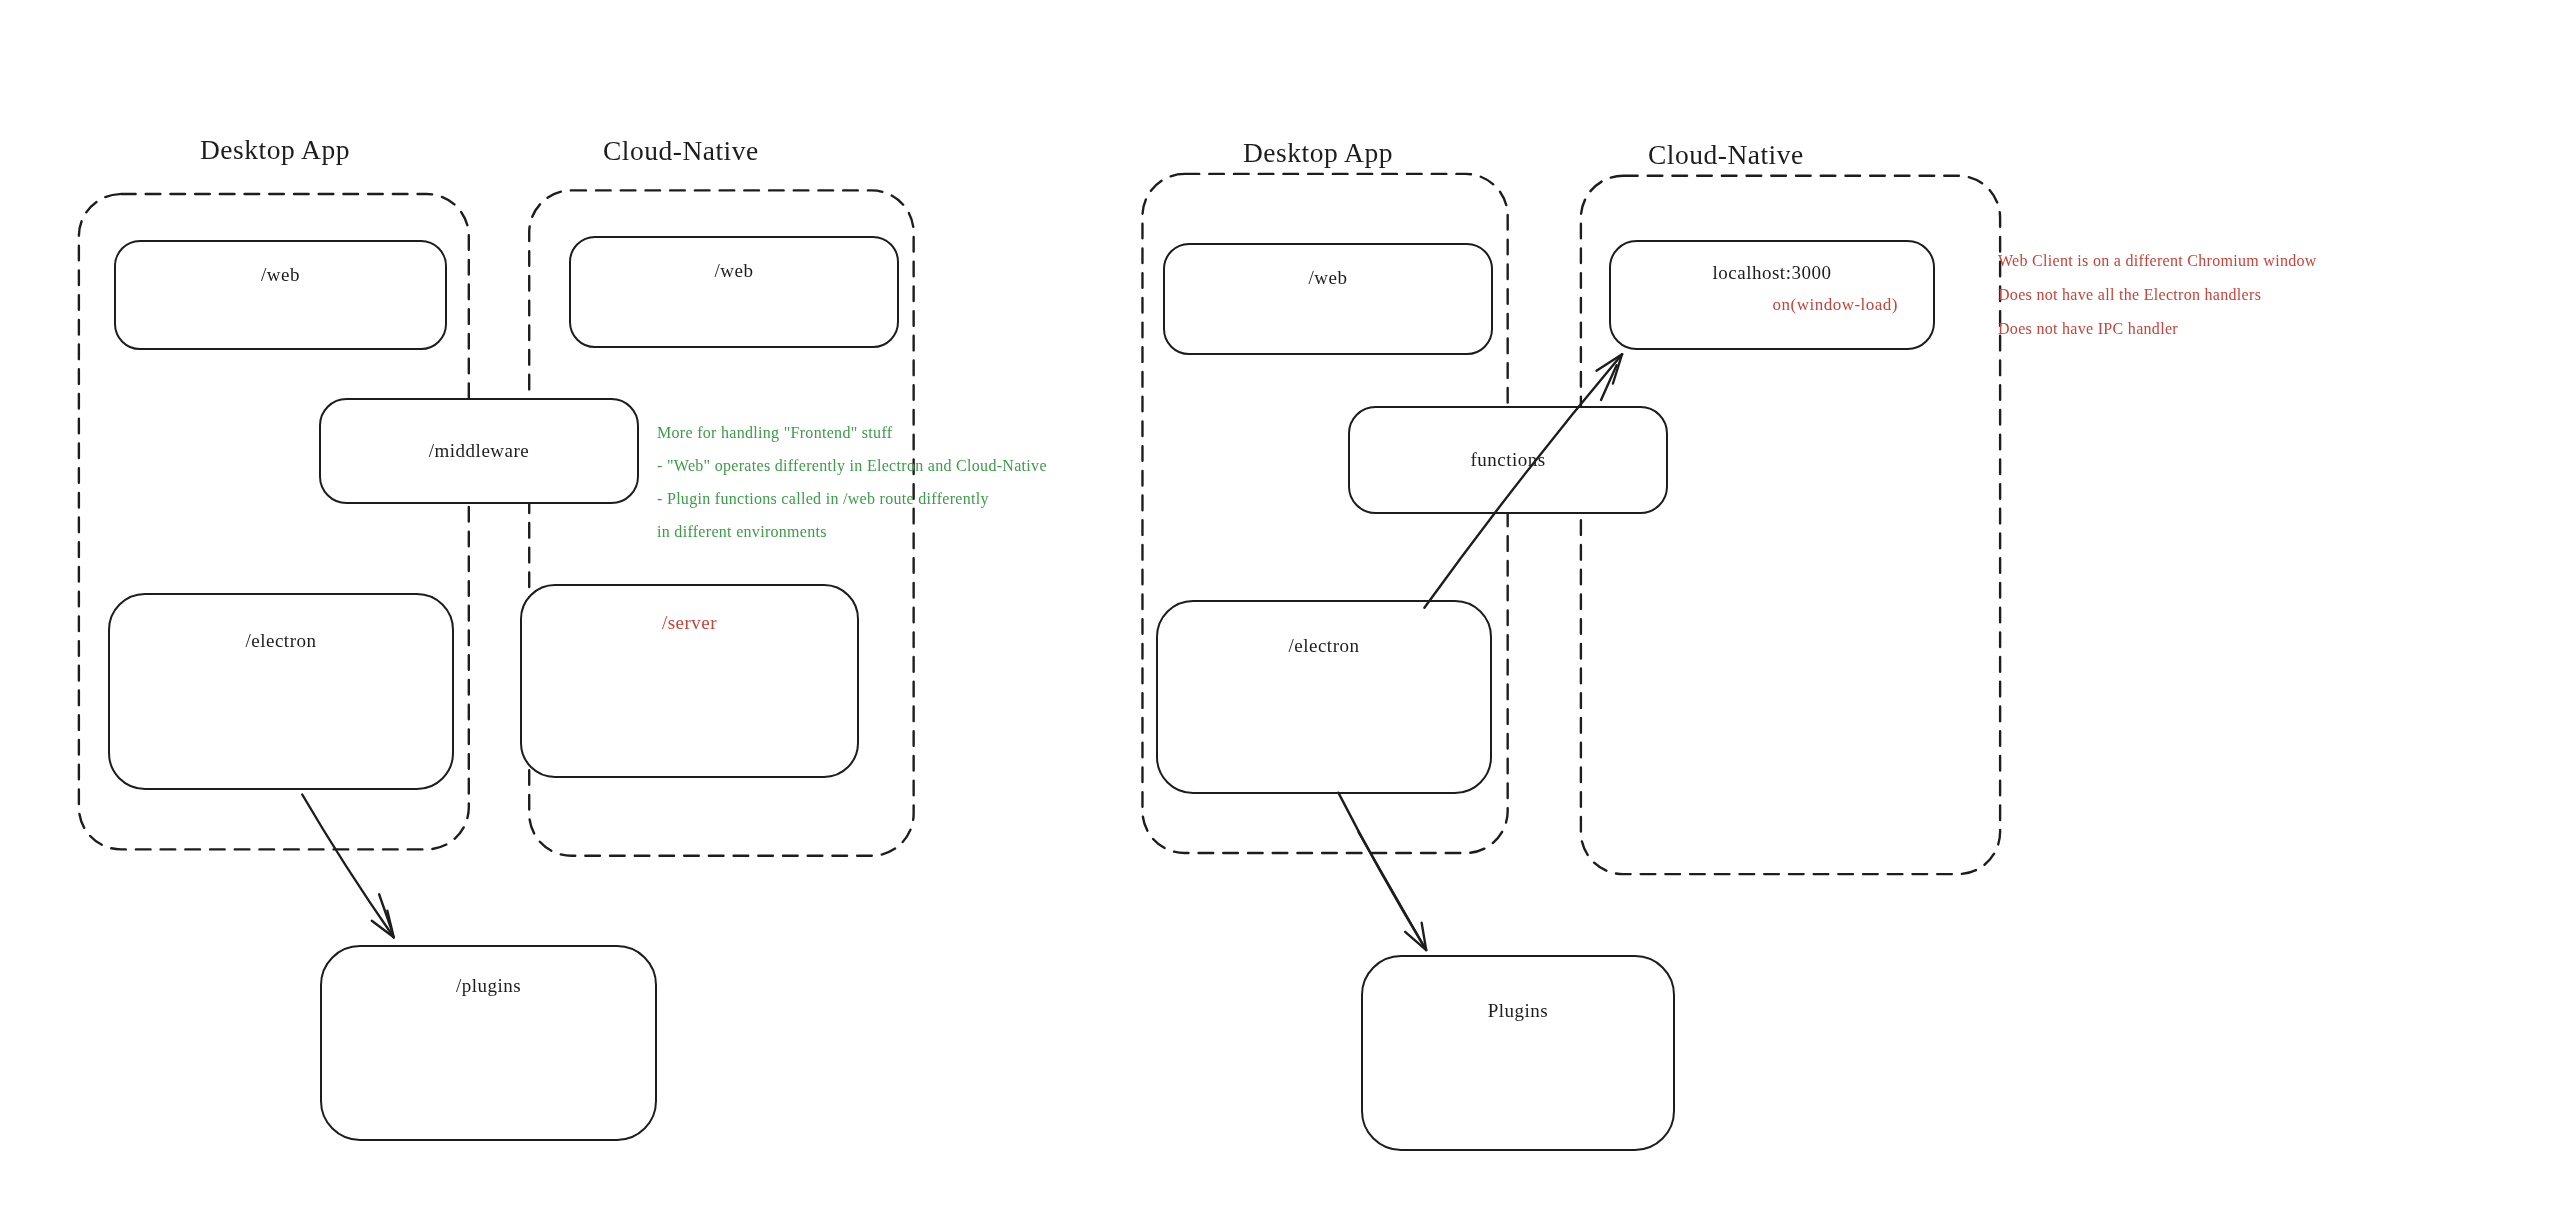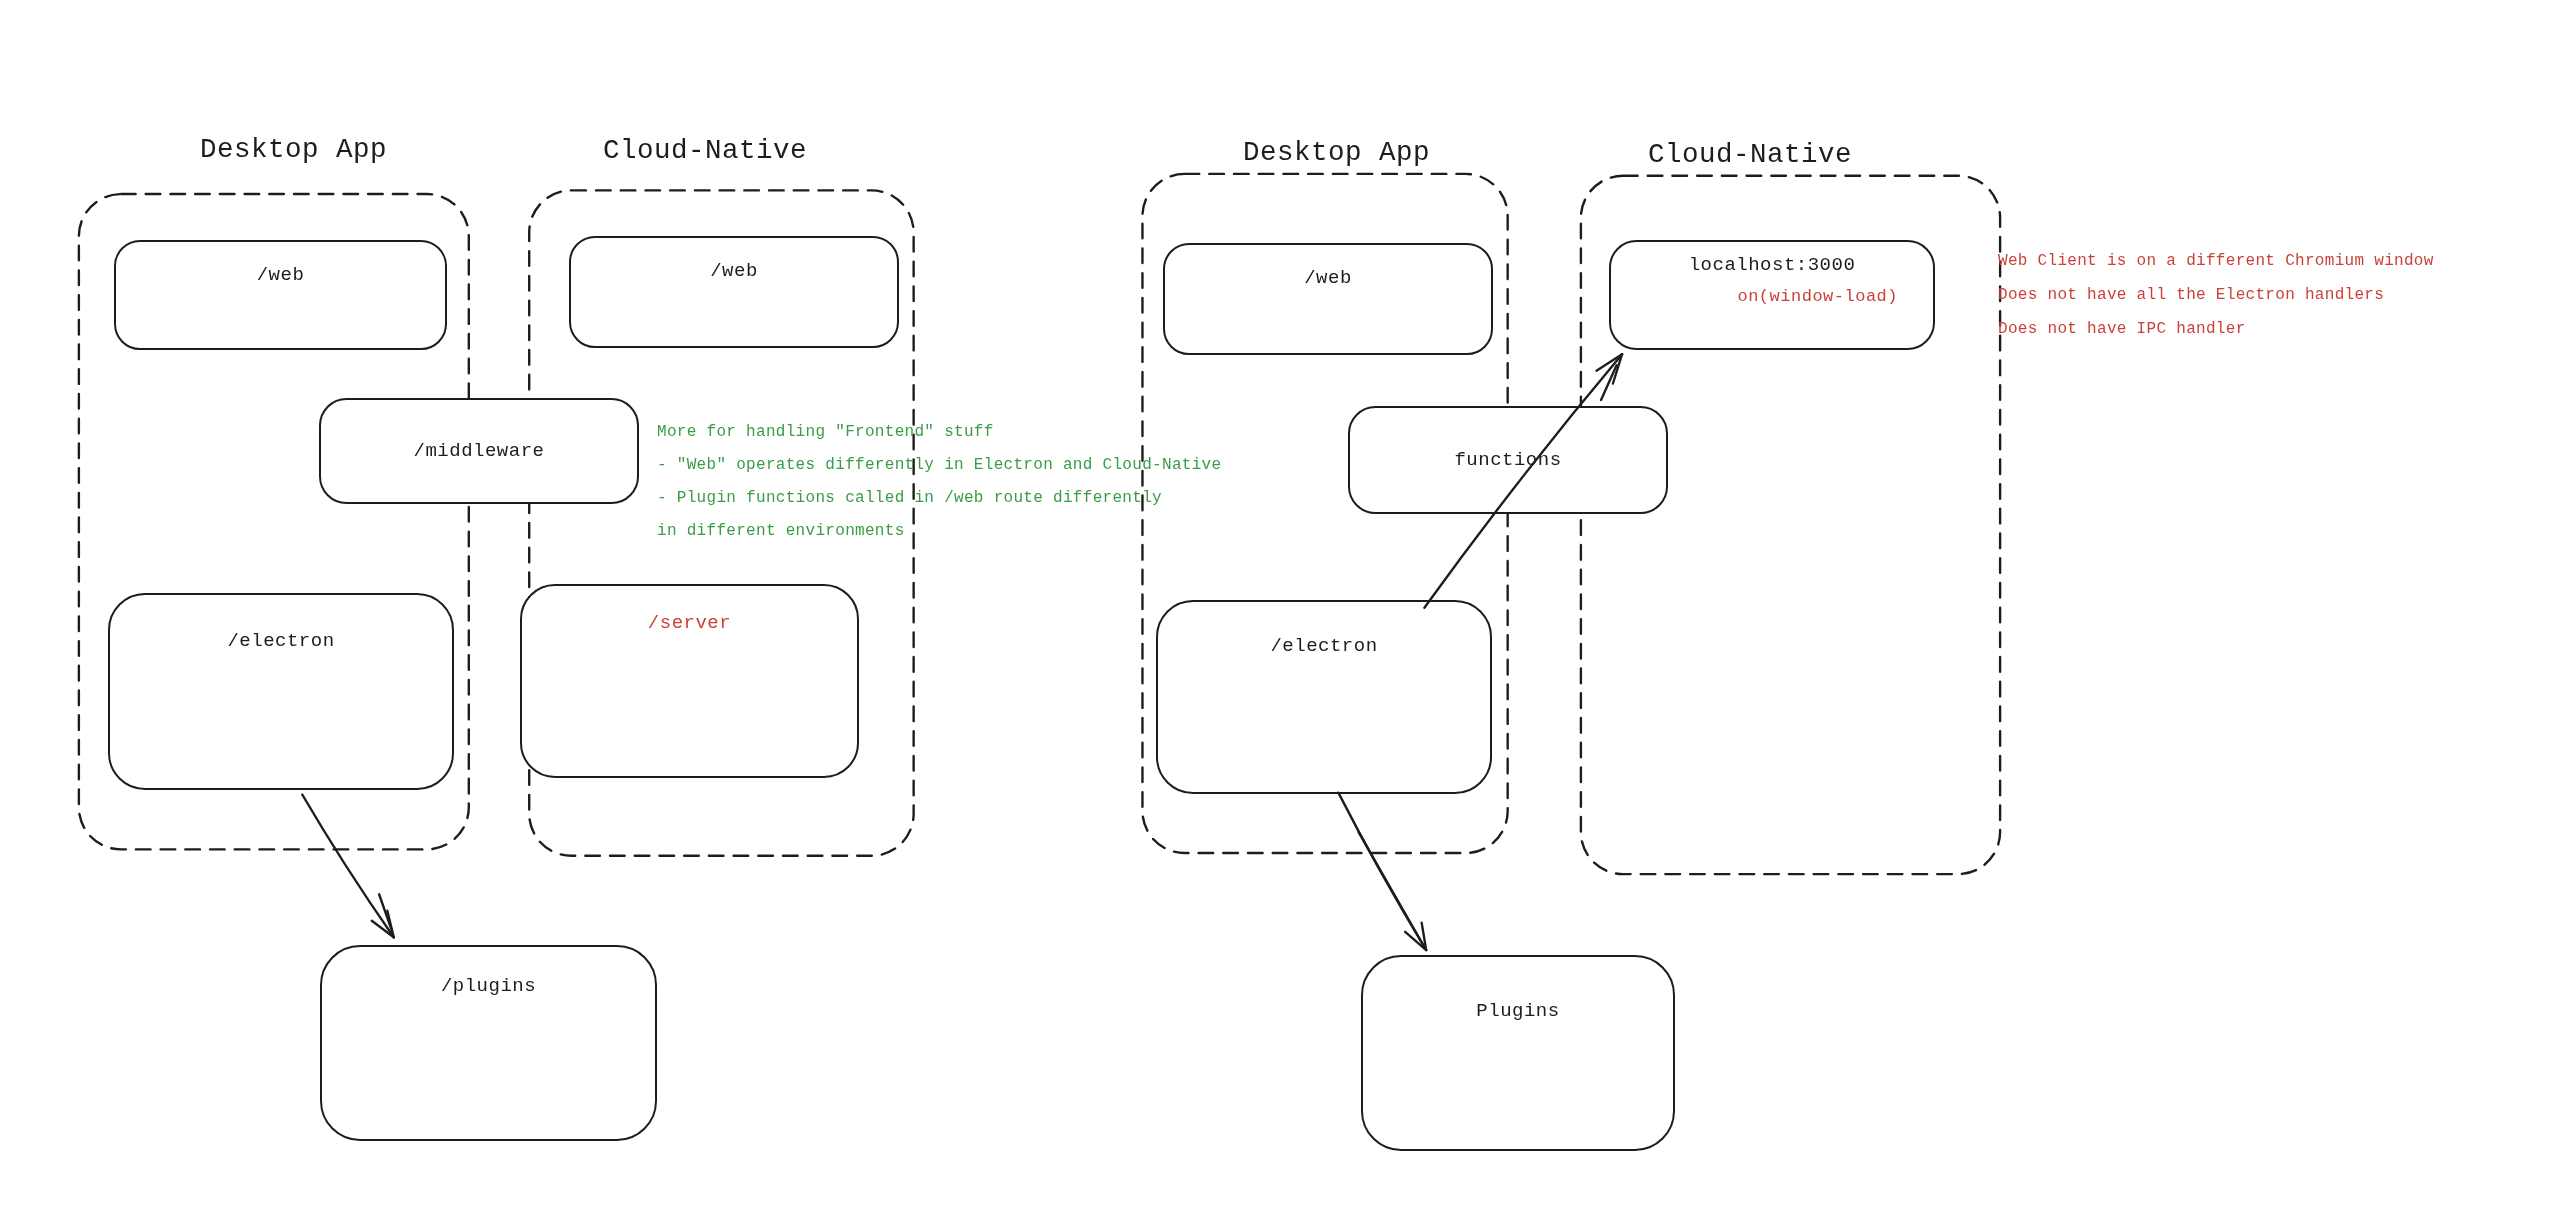--- a/index.html
+++ b/index.html
@@ -1,20 +1,20 @@
 <!DOCTYPE html>
 <html style="font-size:14.6px"><head>
 <meta charset="utf-8">
 <style>
   html,body{margin:0;padding:0;background:#ffffff;}
   #canvas{
     position:relative;
     width:2576px;height:1232px;
     background:#ffffff;
-    font-family:Liberation Mono, monospace;
+    font-family:Liberation Serif, serif;
     color:#1d1d1d;
     overflow:hidden;
   }
   svg.layer{position:absolute;left:0;top:0;width:2576px;height:1232px;}
   #arrows-layer{pointer-events:none;}
   .section-label{
     position:absolute;
     font-size:27.5px;
     letter-spacing:0.5px;
     white-space:nowrap;
@@ -100,21 +100,21 @@
     <div class="line">More for handling "Frontend" stuff</div>
     <div class="line">- "Web" operates differently in Electron and Cloud-Native</div>
     <div class="line">- Plugin functions called in /web route differently</div>
     <div class="line">in different environments</div>
   </div>
 
   <div class="box" style="left:1163px;top:243px;width:330px;height:112px;border-radius:26px;padding-top:22px;">
     <span class="box-label">/web</span>
   </div>
 
-  <div class="box" id="localhost-box" style="left:1609px;top:240px;width:326px;height:110px;border-radius:27.5px;padding-top:12px;">
+  <div class="box" id="localhost-box" style="left:1609px;top:240px;width:326px;height:110px;border-radius:27.5px;padding-top:20px;">
     <span class="box-label">localhost:3000</span>
     <span class="box-label red-text row2">on(window-load)</span>
   </div>
 
   <div class="box center-v" style="left:1348px;top:406px;width:320px;height:108px;border-radius:27.5px;">
     <span class="box-label">functions</span>
   </div>
 
   <div class="box" style="left:1156px;top:600px;width:336px;height:194px;border-radius:37px;padding-top:33px;">
     <span class="box-label">/electron</span>

